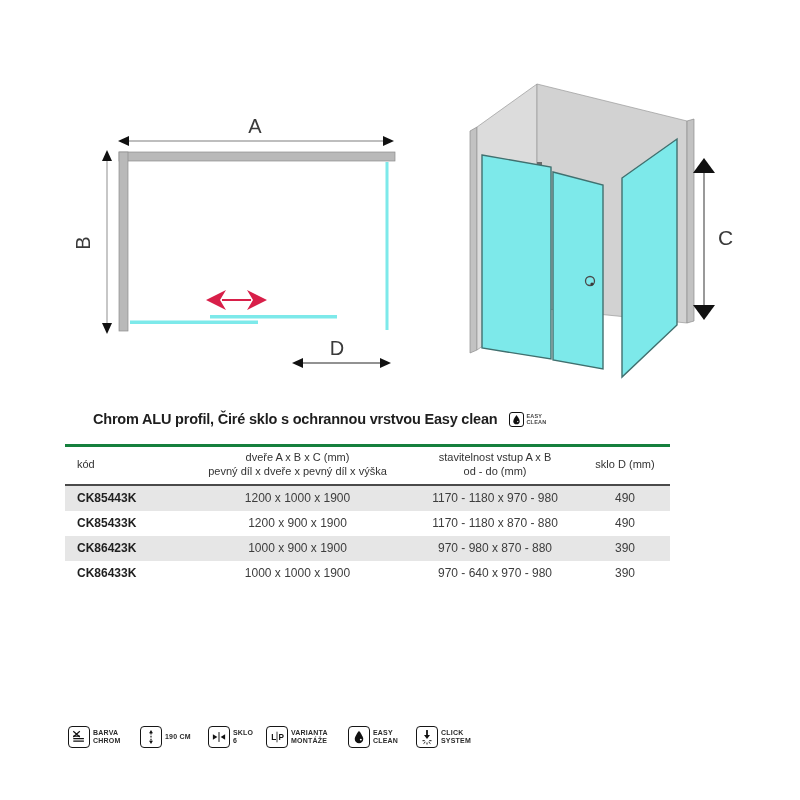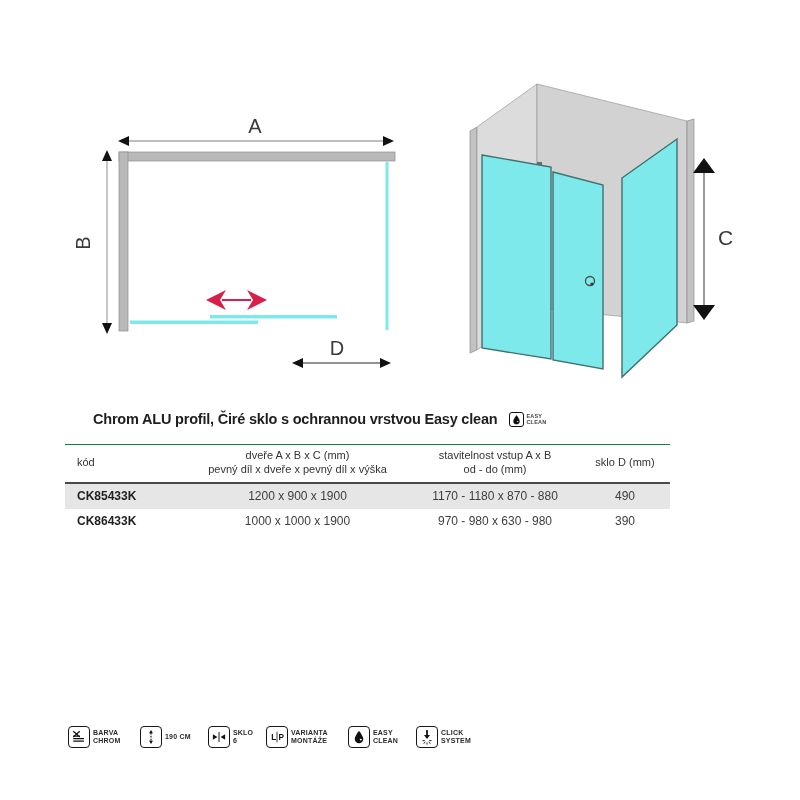--- a/index.html
+++ b/index.html
@@ -12,21 +12,21 @@
   .page-title{font-size:14.5px;font-weight:bold;color:#1e1e1e;letter-spacing:-0.2px;white-space:nowrap;}
   .badge{display:flex;align-items:center;gap:2px;}
   .badge-box{width:15px;height:15px;border:1.5px solid #111;border-radius:3px;display:flex;
              align-items:center;justify-content:center;background:#fff;box-sizing:border-box;}
   .badge-label{font-size:5.5px;line-height:1.15;font-weight:bold;color:#444;width:22px;letter-spacing:0.2px;}
 
   
   .spec-table{position:absolute;left:65px;top:444px;width:605px;border-collapse:collapse;table-layout:fixed;}
   .spec-table col.c1{width:120px;} .spec-table col.c2{width:225px;}
   .spec-table col.c3{width:170px;} .spec-table col.c4{width:90px;}
-  .spec-table thead tr{border-top:1px solid #15803d;border-bottom:2px solid #4a4a4a;}
+  .spec-table thead tr{border-top:3px solid #15803d;border-bottom:2px solid #4a4a4a;}
   .spec-table th{font-weight:normal;font-size:11px;color:#333;padding:4px 0 5px 0;vertical-align:middle;}
   .spec-table th.left{text-align:left;padding-left:12px;}
   .spec-table th .hl{display:block;text-align:center;line-height:1.25;}
   .spec-table th.left .hl{text-align:left;}
   .spec-table td{height:25px;font-size:12px;color:#3d3d3d;text-align:center;padding:0;}
   .spec-table td.kod{text-align:left;padding-left:12px;font-weight:bold;color:#1f1f1f;}
   .spec-table tbody tr:nth-child(odd){background:#e6e6e6;}
   .spec-table tbody tr:nth-child(even){background:#ffffff;}
 
   
@@ -127,29 +127,41 @@
           <span class="hl">stavitelnost vstup A x B</span>
           <span class="hl">od - do (mm)</span>
         </th>
         <th>
           <span class="hl">sklo D (mm)</span>
         </th>
       </tr>
     </thead>
     <tbody>
       <tr>
+        <td class="kod">CK85443K</td>
+        <td>1200 x 1000 x 1900</td>
+        <td>1170 - 1180 x 970 - 980</td>
+        <td>490</td>
+      </tr>
+      <tr>
         <td class="kod">CK85433K</td>
         <td>1200 x 900 x 1900</td>
         <td>1170 - 1180 x 870 - 880</td>
         <td>490</td>
       </tr>
       <tr>
+        <td class="kod">CK86423K</td>
+        <td>1000 x 900 x 1900</td>
+        <td>970 - 980 x 870 - 880</td>
+        <td>390</td>
+      </tr>
+      <tr>
         <td class="kod">CK86433K</td>
         <td>1000 x 1000 x 1900</td>
-        <td>970 - 980 x 630 - 980</td>
+        <td>970 - 640 x 970 - 980</td>
         <td>390</td>
       </tr>
     </tbody>
   </table>
 
   <div class="features">
 
     <div class="feature">
       <span class="feature-box">
         <svg width="18" height="18" viewBox="0 0 22 22" fill="none" stroke="#111" stroke-width="1.4">

